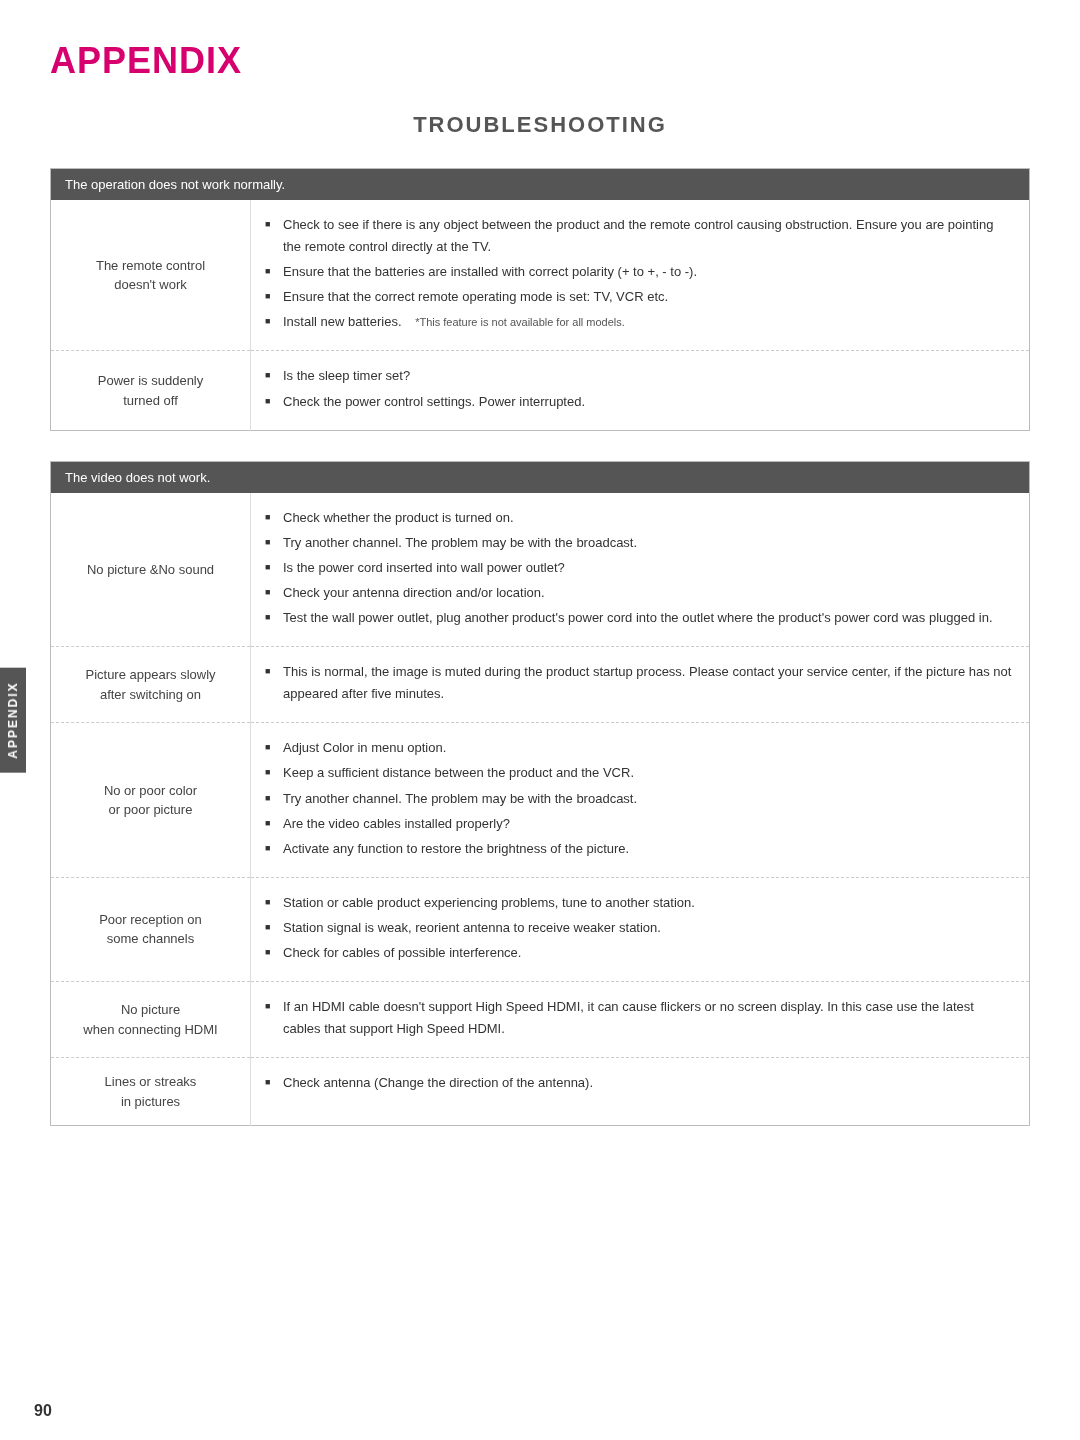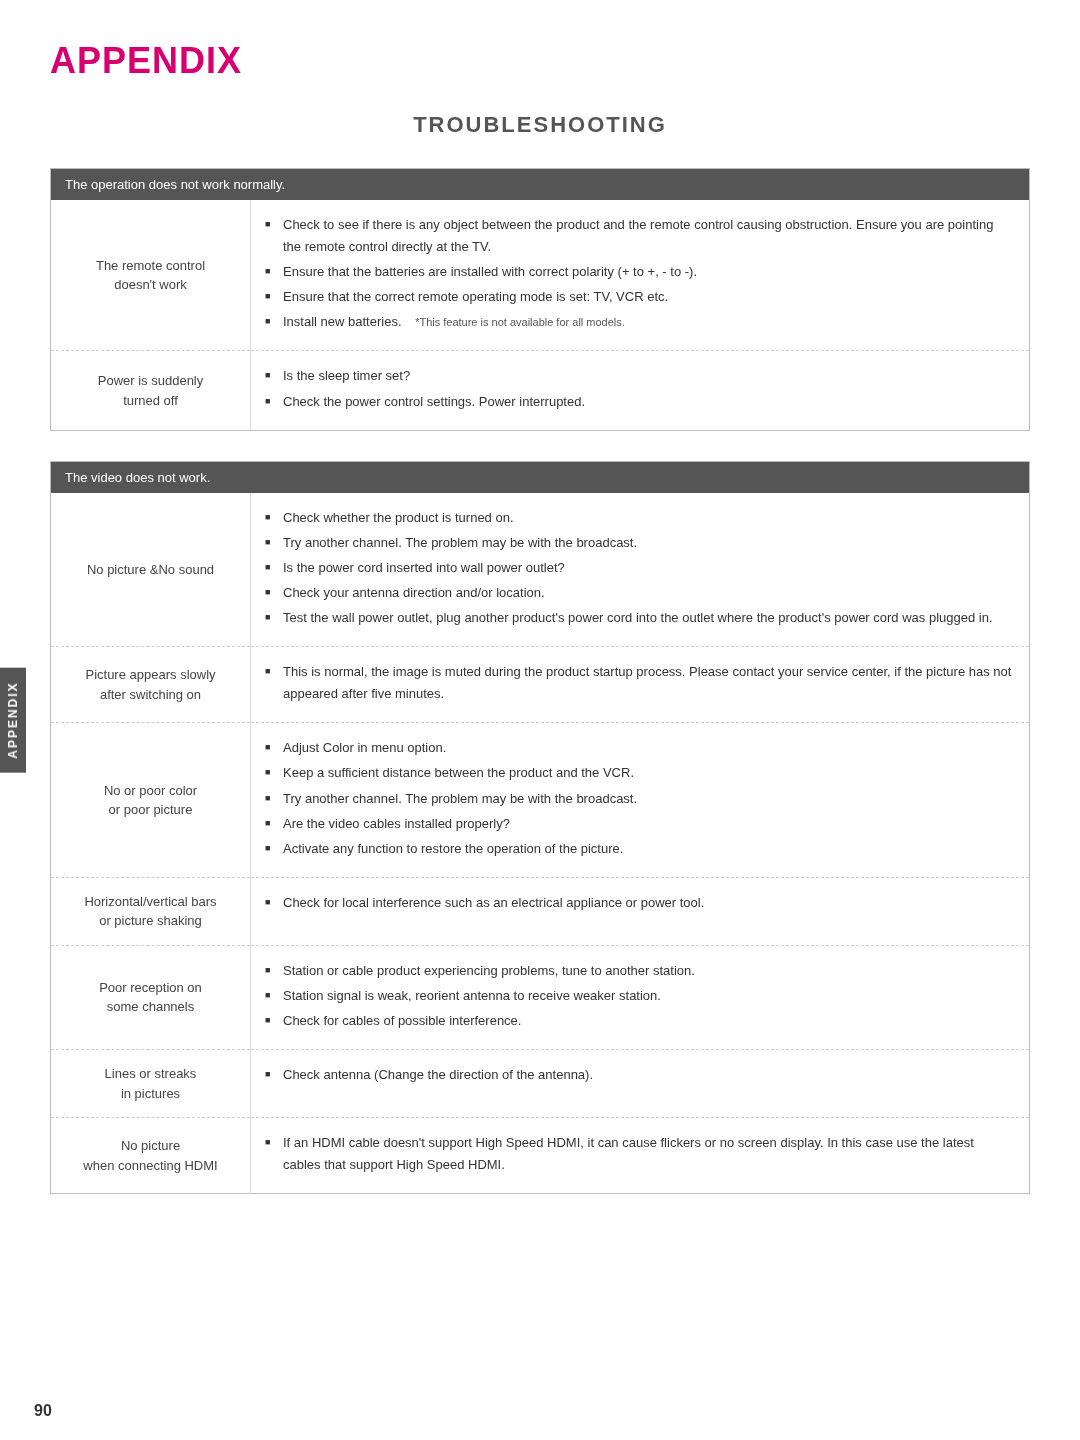--- a/index.html
+++ b/index.html
@@ -182,52 +182,44 @@
         </td>
       </tr>
       <tr>
         <td class="problem-cell">No or poor color<br>or poor picture</td>
         <td class="solution-cell">
           <ul>
             <li>Adjust Color in menu option.</li>
             <li>Keep a sufficient distance between the product and the VCR.</li>
             <li>Try another channel. The problem may be with the broadcast.</li>
             <li>Are the video cables installed properly?</li>
-            <li>Activate any function to restore the operation of the picture.</li>
-          </ul>
-        </td>
-      </tr>
-      <tr>
-        <td class="problem-cell">Horizontal/vertical bars<br>or picture shaking</td>
-        <td class="solution-cell">
-          <ul>
-            <li>Check for local interference such as an electrical appliance or power tool.</li>
+            <li>Activate any function to restore the brightness of the picture.</li>
           </ul>
         </td>
       </tr>
       <tr>
         <td class="problem-cell">Poor reception on<br>some channels</td>
         <td class="solution-cell">
           <ul>
             <li>Station or cable product experiencing problems, tune to another station.</li>
             <li>Station signal is weak, reorient antenna to receive weaker station.</li>
             <li>Check for cables of possible interference.</li>
           </ul>
         </td>
       </tr>
       <tr>
+        <td class="problem-cell">No picture<br>when connecting HDMI</td>
+        <td class="solution-cell">
+          <ul>
+            <li>If an HDMI cable doesn't support High Speed HDMI, it can cause flickers or no screen display. In this case use the latest cables that support High Speed HDMI.</li>
+          </ul>
+        </td>
+      </tr>
+      <tr>
         <td class="problem-cell">Lines or streaks<br>in pictures</td>
         <td class="solution-cell">
           <ul>
             <li>Check antenna (Change the direction of the antenna).</li>
-          </ul>
-        </td>
-      </tr>
-      <tr>
-        <td class="problem-cell">No picture<br>when connecting HDMI</td>
-        <td class="solution-cell">
-          <ul>
-            <li>If an HDMI cable doesn't support High Speed HDMI, it can cause flickers or no screen display. In this case use the latest cables that support High Speed HDMI.</li>
           </ul>
         </td>
       </tr>
     </tbody>
 </table>
 
 </body></html>

